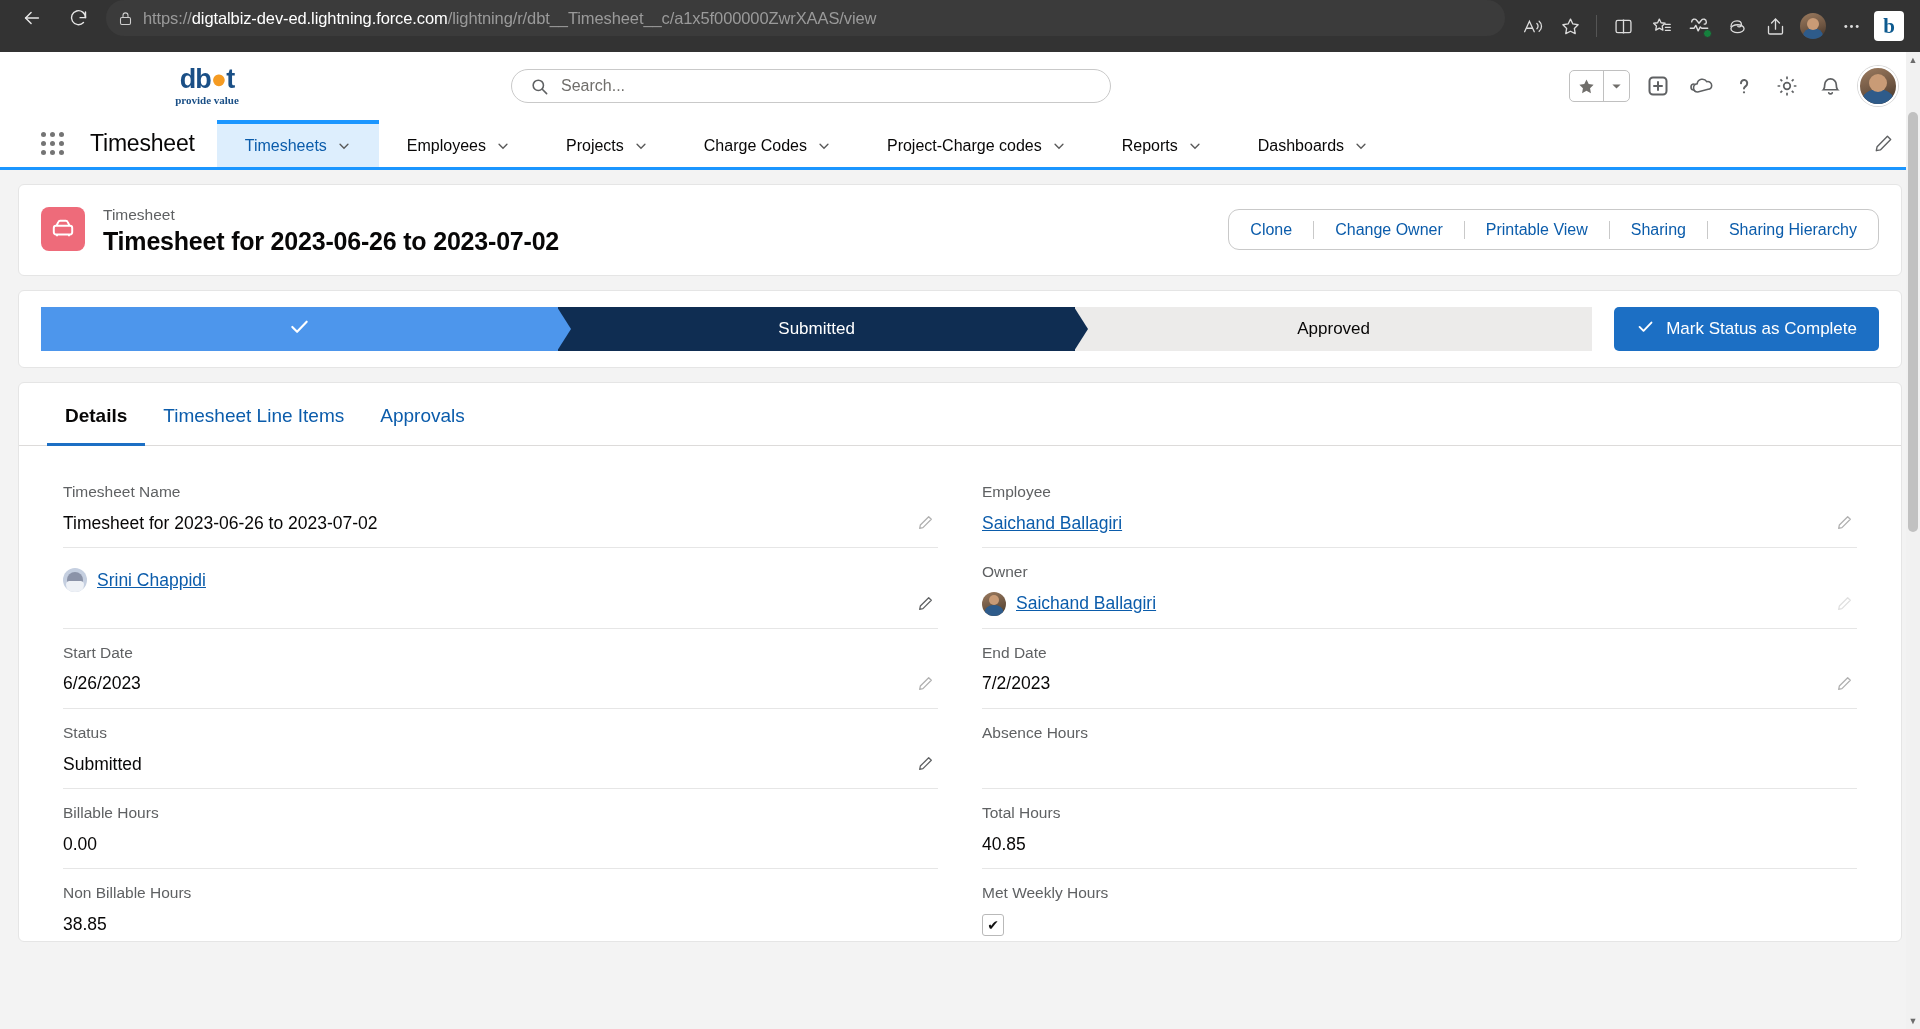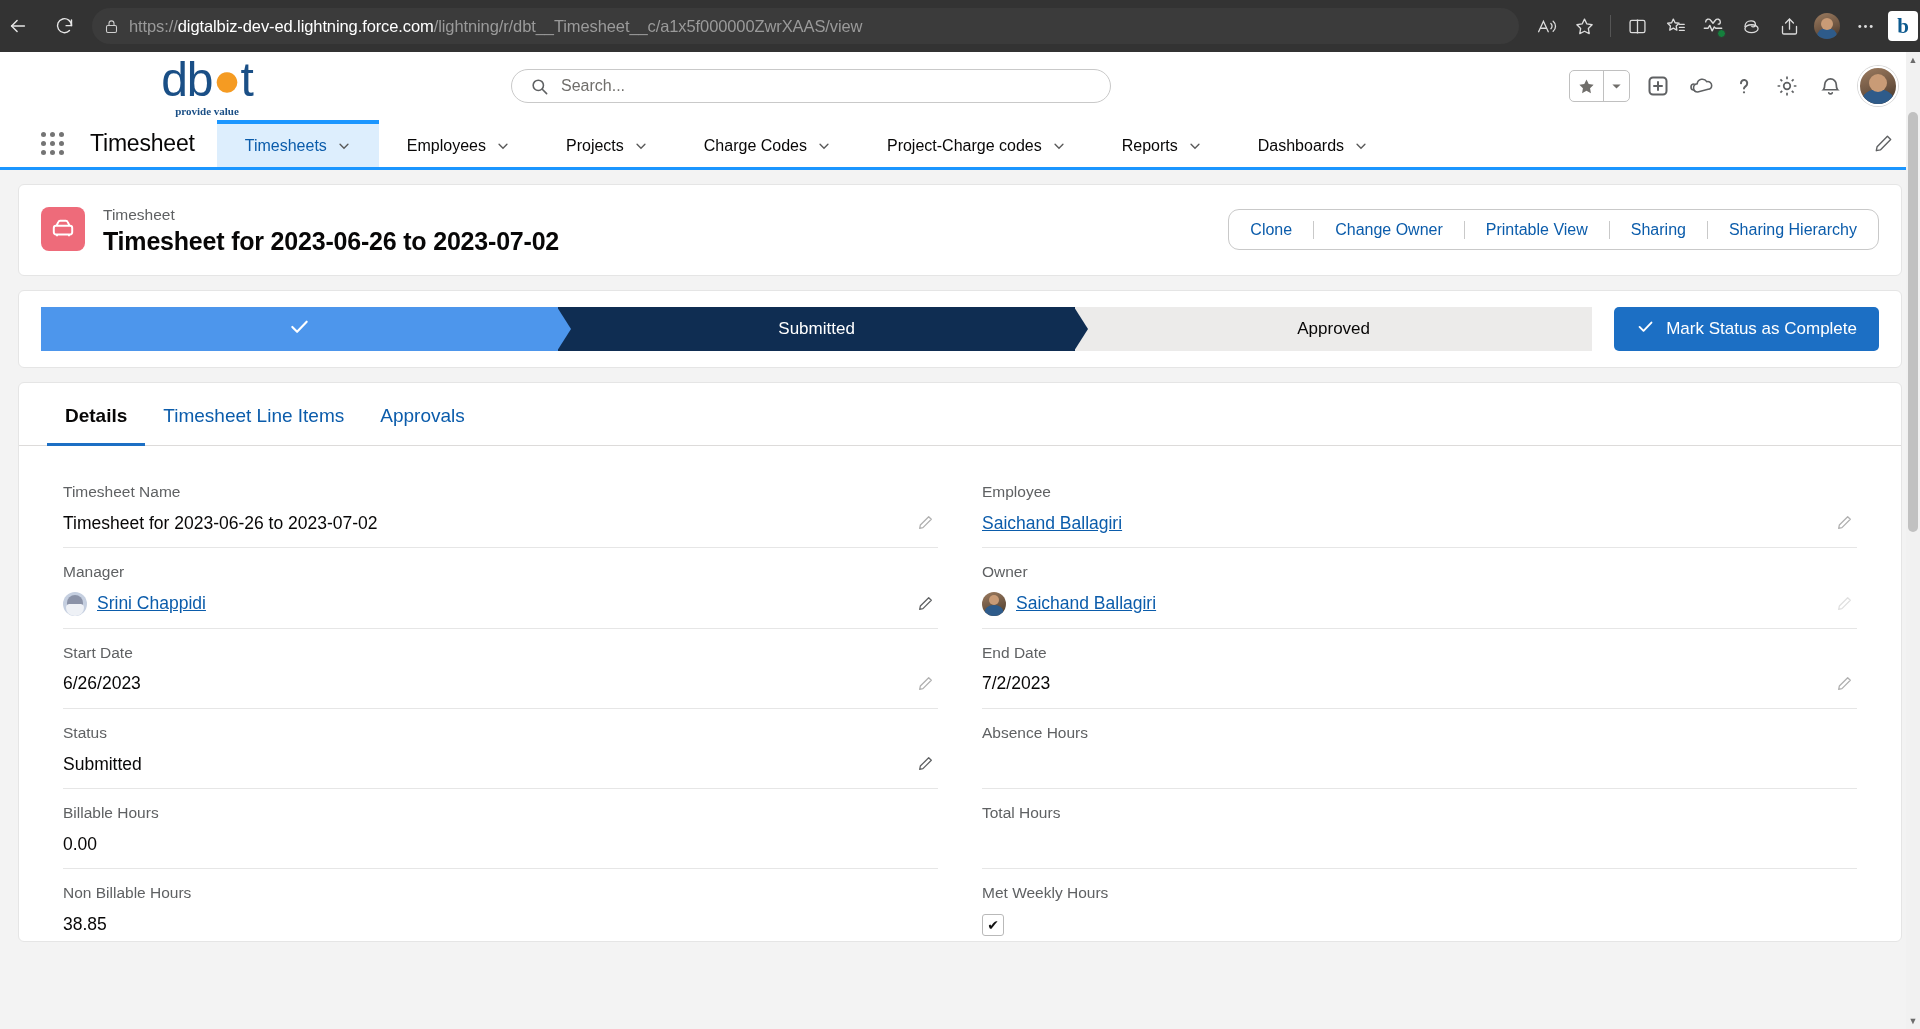--- a/index.html
+++ b/index.html
@@ -9,22 +9,21 @@
     background: #f3f3f3;
     color: #080707;
     -webkit-font-smoothing: antialiased;
   }
 
   
   .browser-bar {
     height: 52px;
     background: #333333;
     display: flex;
-    align-items: center;
-    padding: 0 0;
+    padding: 0 14px;
     gap: 10px;
   }
   .nav-btn {
     width: 36px; height: 36px;
     display: flex; align-items: center; justify-content: center;
     border-radius: 4px;
     color: #e6e6e6;
     flex: none;
   }
   .nav-btn svg { display: block; }
@@ -100,21 +99,21 @@
     background: #ffffff;
     position: relative;
   }
   .sf-logo {
     width: 150px;
     display:flex; flex-direction:column; align-items:center;
     margin-left: 110px;
   }
   .logo-mark {
     font-family:"Liberation Sans", sans-serif;
-    font-size: 48px; font-weight: normal; line-height: 1;
+    font-size: 27px; font-weight: bold; line-height: 1;
     letter-spacing: -1px;
   }
   .logo-mark .d { color:#1a4f86; }
   .logo-mark .b { color:#1a4f86; }
   .logo-mark .t { color:#1a4f86; }
   .logo-dot { color:#f59b22; }
   .logo-tag {
     font-size: 11px; color:#1a4f86; margin-top:1px;
     font-family:"Liberation Serif", serif; font-weight:bold;
   }
@@ -692,21 +691,20 @@
             <a href="#">Saichand Ballagiri</a>
           </div>
         <span class="f-pencil">
             <svg width="17" height="17" viewBox="0 0 24 24" fill="none" stroke="currentColor" stroke-width="1.8" stroke-linejoin="round">
               <path d="M16.5 3.8l3.7 3.7L8.4 19.3l-4.6.9.9-4.6z"></path>
             </svg>
           </span>
       </div>
 
       <div class="field">
-        <div class="f-label">Manager</div>
         <div class="f-value">
           <span class="mini-av robot"></span>
           <a href="#">Srini Chappidi</a>
         </div>
         <span class="f-pencil">
             <svg width="17" height="17" viewBox="0 0 24 24" fill="none" stroke="#5f6163" stroke-width="1.8" stroke-linejoin="round">
               <path d="M16.5 3.8l3.7 3.7L8.4 19.3l-4.6.9.9-4.6z"></path>
             </svg>
           </span>
       </div>
@@ -754,20 +752,21 @@
       <div class="field">
         <div class="f-label">Absence Hours</div>
       </div>
 
       <div class="field">
         <div class="f-label">Billable Hours</div>
         <div class="f-value">0.00</div>
       </div>
       <div class="field">
         <div class="f-label">Total Hours</div>
+        <div class="f-value">40.85</div>
       </div>
 
       <div class="field">
         <div class="f-label">Non Billable Hours</div>
         <div class="f-value">38.85</div>
       </div>
       <div class="field">
         <div class="f-label">Met Weekly Hours</div>
         <div class="f-value">
           <span class="checkbox-ro">✔</span>

